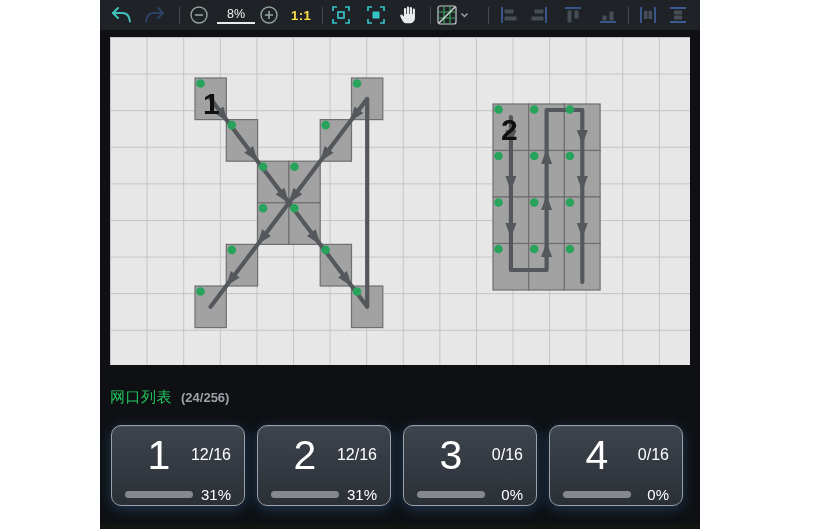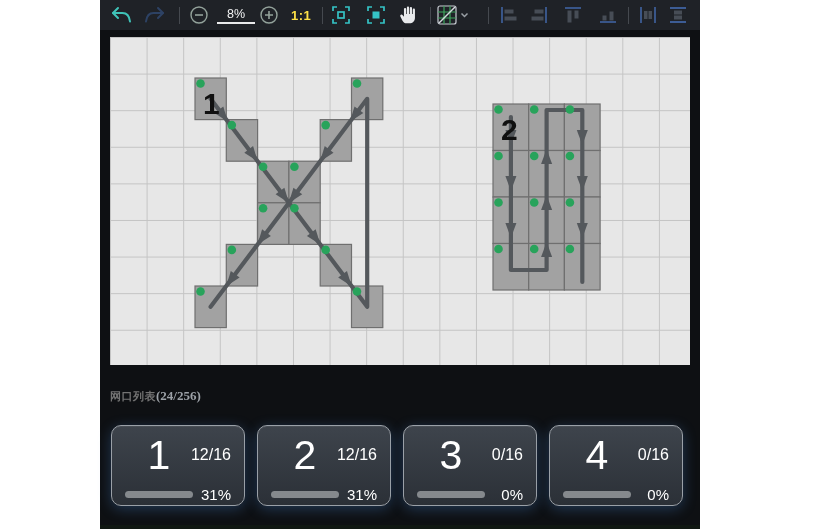--- a/index.html
+++ b/index.html
@@ -23,22 +23,22 @@
     background-color:#e7e7e7;
     background-image:linear-gradient(to right,#c4c4c4 1px,transparent 1px),
                      linear-gradient(to bottom,#c4c4c4 1px,transparent 1px);
     background-size:36.6px 36.6px;}
   .canvas svg{position:absolute;left:0;top:0;}
   .shape-label{font-family:"Liberation Sans","DejaVu Sans",sans-serif;font-size:30px;
     font-weight:bold;fill:#101010;}
 
   
   .panel-title-row{position:absolute;left:10px;top:388px;display:flex;align-items:baseline;}
-  .panel-title{color:#737373;font-size:11px;font-weight:700;letter-spacing:.5px;}
-  .panel-count{color:#9ca1a7;font-size:13px;font-weight:600;font-family:Liberation Serif, serif;}
+  .panel-title{color:#22c55e;font-size:15px;font-weight:400;letter-spacing:.5px;}
+  .panel-count{color:#9ca1a7;font-size:13px;margin-left:9px;font-weight:600;}
 
   .cards{position:absolute;left:11px;top:425px;display:flex;gap:12px;}
   .card{width:134px;height:81px;box-sizing:border-box;border-radius:10px;
     border:1px solid #9aa0a7;background:linear-gradient(180deg,#3e444c,#2b3037);
     box-shadow:0 3px 14px rgba(80,150,235,.30), inset 0 1px 0 rgba(255,255,255,.06);}
   .card-top{display:flex;align-items:center;height:50px;padding:4px 13px 0 13px;}
   .port-num{flex:0 0 56px;margin-left:6px;text-align:center;color:#fff;font-size:41px;
     line-height:44px;font-weight:400;}
   .ratio{flex:1;text-align:right;color:#fff;font-size:16px;}
   .card-bottom{display:flex;align-items:center;padding:6px 13px 0 13px;}

